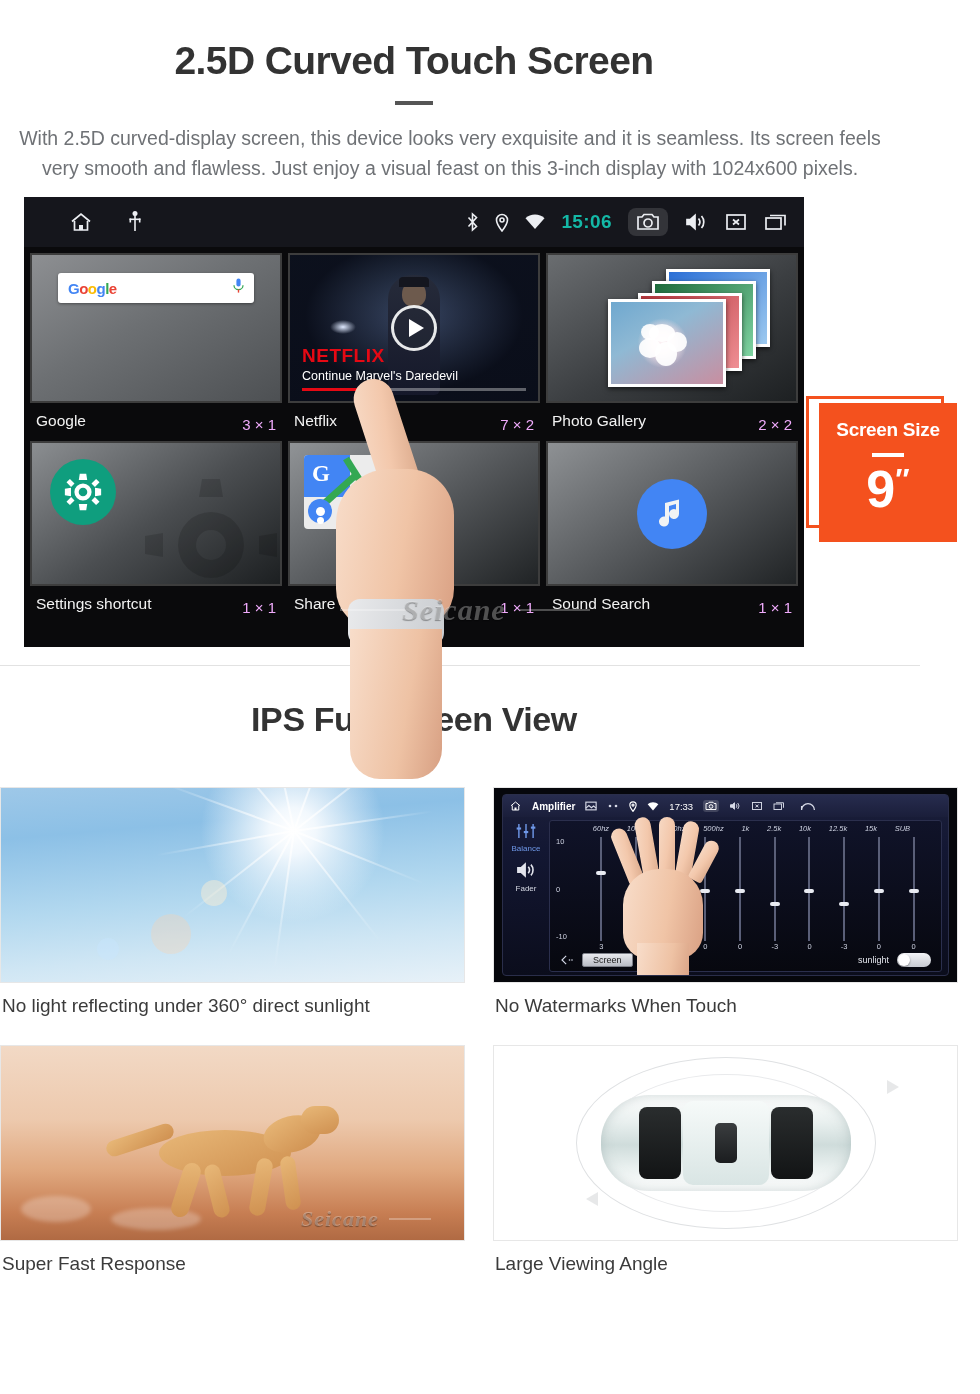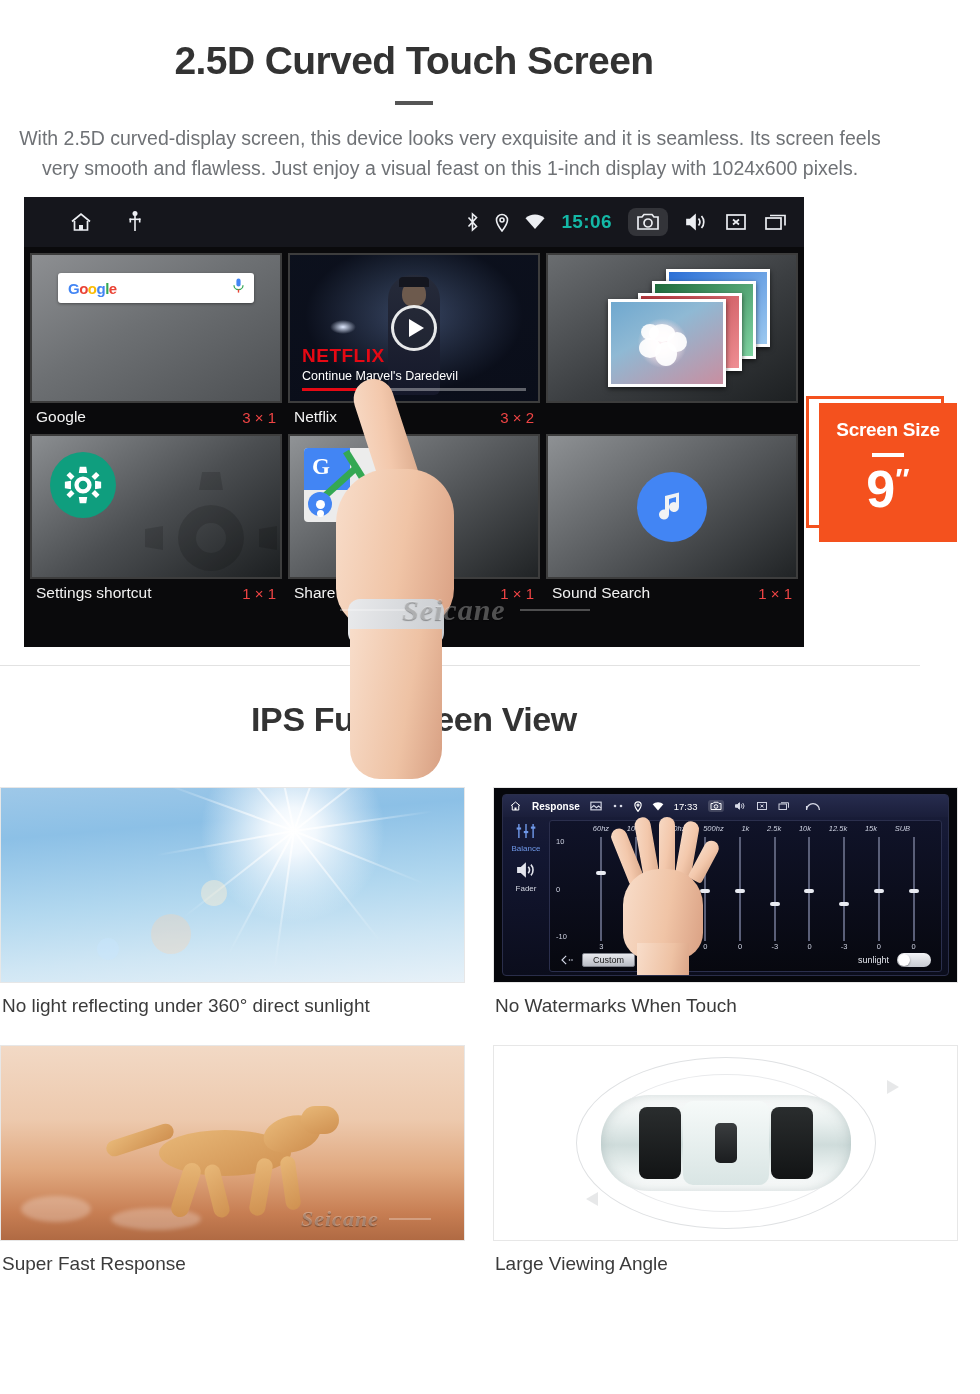--- a/index.html
+++ b/index.html
@@ -75,21 +75,21 @@
     overflow: hidden;
     background: linear-gradient(150deg,#8d8f92 0%,#6d7073 45%,#4d5053 100%);
   }
   .gh-tall { height: 150px; }
   .gh-short { height: 145px; }
   .glabel {
     display:flex; align-items:center; justify-content:space-between;
     padding: 5px 6px 8px 6px;
     color: #f2f2f2; font-size: 15.5px;
   }
-  .glabel .dim { color:#ef4444; font-size:15px; }
+  .glabel .dim { color:#f0abfc; font-size:15px;margin-top:8px; }
 
   
   .gsearch {
     position:absolute; left: 26px; right: 26px; top: 18px;
     height: 30px; background:#fff; border-radius: 3px;
     display:flex; align-items:center; justify-content:space-between;
     padding: 0 10px;
     box-shadow: 0 1px 3px rgba(0,0,0,.4);
   }
   .glogo { font-size: 15px; font-weight:bold; letter-spacing:-0.5px; }
@@ -347,21 +347,21 @@
   .car-arrow { position:absolute; width:0;height:0; border-style:solid; opacity:.45;}
 </style>
 </head>
 <body>
 
 <div class="page">
 
   <div>
     <div class="sec1-title">2.5D Curved Touch Screen</div>
     <div class="rule"></div>
-    <div class="sec1-desc">With 2.5D curved-display screen, this device looks very exquisite and it is seamless. Its screen feels very smooth and flawless. Just enjoy a visual feast on this 1-inch display with 1024x600 pixels.</div>
+    <div class="sec1-desc">With 2.5D curved-display screen, this device looks very exquisite and it is seamless. Its screen feels very smooth and flawless. Just enjoy a visual feast on this 3-inch display with 1024x600 pixels.</div>
 
     <div class="device-wrap">
       <div class="device">
 
         <div class="statusbar">
           <div class="sb-left">
             <span class="sb-ic">
               <svg width="26" height="24" viewBox="0 0 24 24" fill="none" stroke="#eceef2" stroke-width="1.7">
                 <path d="M3 11.5 12 4l9 7.5"></path>
                   <path d="M5.5 11v9h13v-9"></path>
@@ -457,38 +457,42 @@
                     <div class="nf-hat"></div>
                   </div>
                   <div class="nf-play"></div>
                   <div class="nf-brand">NETFLIX</div>
                   <div class="nf-sub">Continue Marvel's Daredevil</div>
                   <div class="nf-bar"></div>
                 </div>
               </div>
               <div class="glabel">
                 <span>Netflix</span>
-                <span class="dim">3 × 2</span>
+                <span class="dim">7 × 2</span>
               </div>
             </div>
 
             <div class="gcell w1">
               <div class="gthumb gh-tall">
                 <div class="pgstack">
                   <div class="pcard pc1"></div>
                   <div class="pcard pc2"></div>
                   <div class="pcard pc3"></div>
                   <div class="pcard pc4">
                     <div class="petal" style="left:38px;top:22px;width:26px;height:18px;"></div>
                     <div class="petal" style="left:44px;top:40px;width:22px;height:24px;"></div>
                     <div class="petal" style="left:28px;top:36px;width:22px;height:20px;"></div>
                     <div class="petal" style="left:56px;top:30px;width:20px;height:20px;"></div>
                     <div class="petal" style="left:30px;top:22px;width:18px;height:16px;"></div>
                   </div>
                 </div>
+              </div>
+              <div class="glabel">
+                <span>Photo Gallery</span>
+                <span class="dim">2 × 2</span>
               </div>
             </div>
           </div>
 
           <div class="grow">
 
             <div class="gcell w1">
               <div class="gthumb gh-short">
                 <div class="setbg"></div>
                 <svg class="bigcog" viewBox="0 0 100 100">
@@ -602,21 +606,21 @@
             <div class="amp-inner">
 
               <div class="amp-bar">
                 <span class="amp-ic">
                   <svg width="13" height="12" viewBox="0 0 24 24" fill="none" stroke="#fff" stroke-width="2">
                     <path d="M3 11.5 12 4l9 7.5"></path>
                       <path d="M5.5 11v9h13v-9"></path>
                       <rect x="10" y="15" width="4" height="5" fill="#fff" stroke="none"></rect>
                   </svg>
                 </span>
-                <span class="amp-title">Response</span>
+                <span class="amp-title">Amplifier</span>
                 <span class="amp-ic">
                   <svg width="12" height="10" viewBox="0 0 14 11" fill="none" stroke="#d8dbe8" stroke-width="1.3">
                       <rect x="1" y="1" width="12" height="9"></rect>
                       <path d="M1 8l3.5-3 3 2.5 2.5-2L13 8"></path>
                     </svg>
                 </span>
                 <span class="amp-ic">
                   <svg width="12" height="6" viewBox="0 0 12 6" fill="#d8dbe8">
                       <circle cx="3" cy="3" r="1.3"></circle>
                       <circle cx="9" cy="3" r="1.3"></circle>
@@ -764,21 +768,21 @@
                   </div>
 
                   <div class="eq-foot">
                     <span>
                       <svg width="14" height="10" viewBox="0 0 16 12" fill="none" stroke="#cfd3e2" stroke-width="1.4">
                           <path d="M7 1 2 6l5 5"></path>
                           <circle cx="11" cy="6" r="1" fill="#cfd3e2" stroke="none"></circle>
                           <circle cx="14" cy="6" r="1" fill="#cfd3e2" stroke="none"></circle>
                         </svg>
                     </span>
-                    <span class="eq-custom">Custom</span>
+                    <span class="eq-custom">Screen</span>
                     <span class="eq-loud">sunlight</span>
                     <span class="eq-toggle"></span>
                   </div>
                 </div>
               </div>
 
               <div class="hand" style="left:108px; top:22px; width:120px; height:170px;">
                 <div class="hand-finger" style="left:8px;  top:10px; width:16px; height:58px; transform:rotate(-22deg);"></div>
                 <div class="hand-finger" style="left:28px; top:0px;  width:16px; height:66px; transform:rotate(-10deg);"></div>
                 <div class="hand-finger" style="left:48px; top:0px;  width:16px; height:68px; transform:rotate(0deg);"></div>

